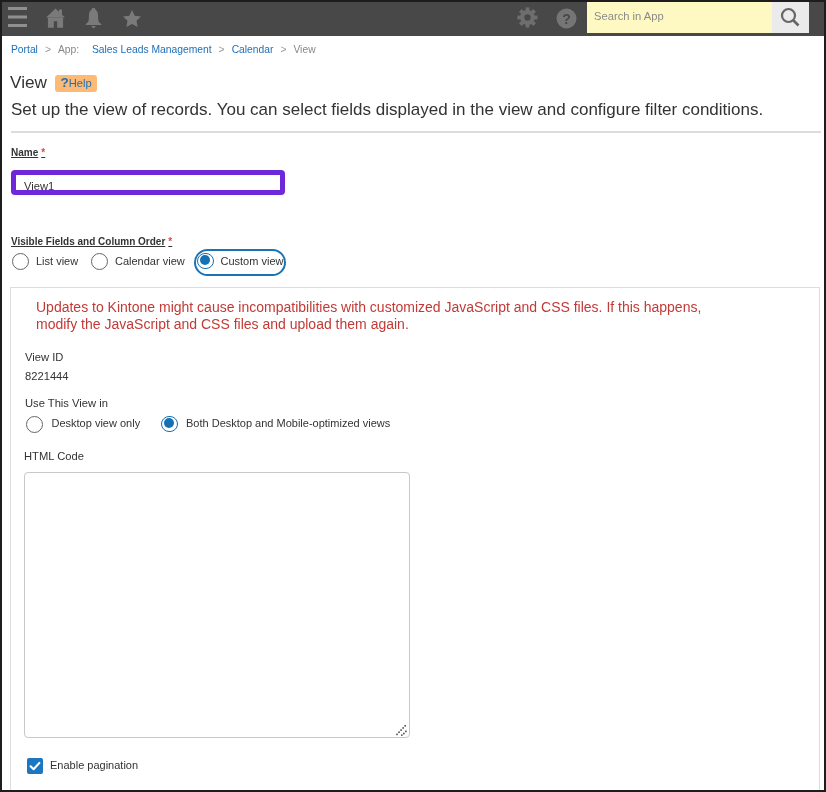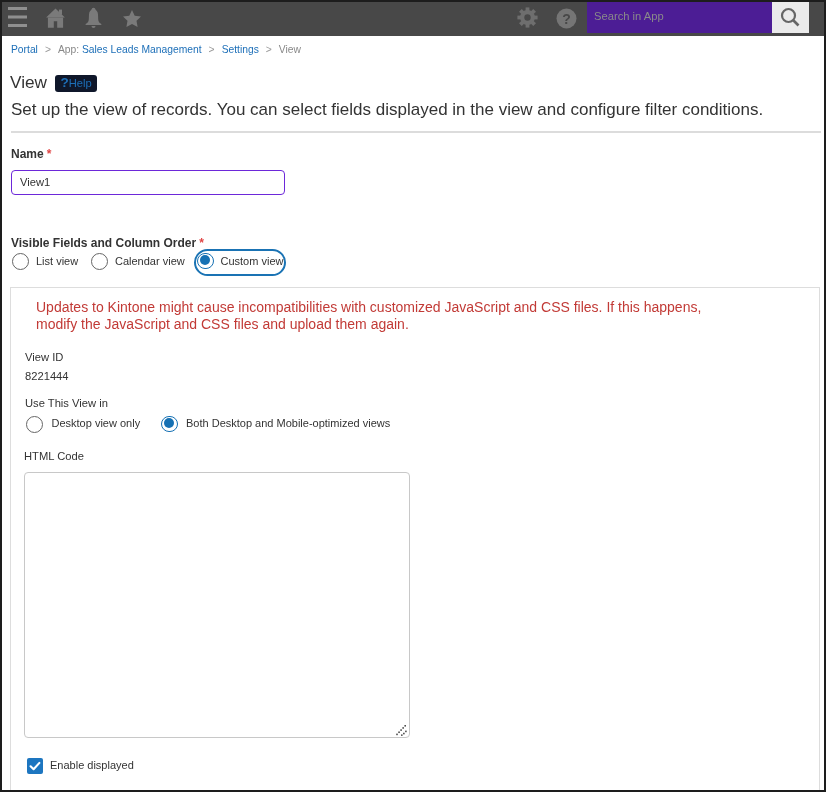--- a/index.html
+++ b/index.html
@@ -9,34 +9,34 @@
   background:#fff;
   position:relative;
   width:826px; height:792px;
   overflow:hidden;
   font-size:11.2px;
   color:#333;
 }
 .abs { position:absolute; }
 .frame { position:absolute; left:0; top:0; width:826px; height:792px; border:2px solid #1d1d1d; z-index:50; pointer-events:none; }
 .topbar { position:absolute; left:2px; top:2px; width:822px; height:34px; background:#484848; }
-.searchbox { position:absolute; left:587px; top:2px; width:185px; height:31px; background:#4c1d95; }
+.searchbox { position:absolute; left:587px; top:2px; width:185px; height:31px; background:#fef9c3; }
 .searchbox span { position:absolute; left:7px; top:8px; color:#8a8a8a; font-size:11.2px; }
 .searchbtn { position:absolute; left:772px; top:2px; width:37px; height:31px; background:#ebebeb; }
 .crumbs { position:absolute; left:11px; top:44px; font-size:10.3px; color:#888; }
 .crumbs a { color:#1d6fb8; text-decoration:none; }
 .crumbs .sep { color:#999; padding:0 7px; font-size:10.3px; }
 .title { position:absolute; left:10px; top:72px; font-size:17.2px; color:#333; }
-.helpbadge { position:absolute; left:55px; top:75px; background:#0f172a; border-radius:3px; height:17px; line-height:16px; padding:0 5.5px; font-size:11.2px; color:#1d6fb8; }
+.helpbadge { position:absolute; left:55px; top:75px; background:#fdba74; border-radius:3px; height:17px; line-height:16px; padding:0 5.5px; font-size:11.2px; color:#1d6fb8; }
 .helpbadge b { font-size:13.5px; font-weight:bold; }
 .desc { position:absolute; left:11px; top:100px; font-size:17px; color:#333; }
 .hr { position:absolute; left:11px; top:131px; width:810px; height:1.5px; background:#dcdcdc; }
-.label { font-weight:bold; font-size:12px; color:#333; }
+.label { font-weight:bold; font-size:10px; color:#333;text-decoration:underline; }
 .req { color:#e04545; font-weight:bold; padding-left:3px; }
-.input1 { position:absolute; left:11px; top:170px; width:274px; height:25px; border:1px solid #6d28d9; border-radius:4px; font-size:11.2px; padding-left:8px; color:#333; line-height:23px; background:#fff; }
+.input1 { position:absolute; left:11px; top:170px; width:274px; height:25px; border:5px solid #6d28d9; border-radius:4px; font-size:11.2px; padding-left:8px; color:#333; line-height:23px; background:#fff; }
 .radio { position:absolute; width:17px; height:17px; border:1.6px solid #666; border-radius:50%; background:#fff; }
 .radio.on { width:16.5px; height:16.5px; border:1.7px solid #1671b4; }
 .radio.on:after { content:""; position:absolute; left:1.5px; top:1.5px; width:10.1px; height:10.1px; border-radius:50%; background:#1671b4; }
 .rlabel { position:absolute; font-size:11px; color:#333; }
 .pill { position:absolute; left:194px; top:249px; width:92px; height:27px; border:2px solid #1a73b4; border-radius:13.5px; }
 .box { position:absolute; left:10px; top:287px; width:810px; height:505px; border:1px solid #ddd; border-bottom:none; }
 .warn { position:absolute; left:36px; top:299px; font-size:14px; color:#c23a36; line-height:17px; }
 .txtarea { position:absolute; left:24px; top:472px; width:386px; height:266px; border:1px solid #c8c8c8; border-radius:4px; background:#fff; }
 .checkbox { position:absolute; left:27px; top:758px; width:16px; height:16px; background:#1d76c0; border-radius:2px; }
 </style>
@@ -96,21 +96,21 @@
     <span>Search in App</span>
   </div>
 <div class="searchbtn">
   <svg class="abs" style="left:7px;top:4px" width="22" height="22" viewBox="0 0 22 22">
     <circle cx="9.5" cy="9.5" r="6.5" fill="none" stroke="#666" stroke-width="2.2"></circle>
     <line x1="14" y1="14" x2="19.5" y2="19.5" stroke="#666" stroke-width="2.6"></line>
   </svg>
 </div>
 
 <div class="crumbs">
-  <a>Portal</a><span class="sep">&gt;</span>App:&nbsp;<a style="margin-left:0">Sales Leads Management</a><span class="sep">&gt;</span><a>Settings</a><span class="sep">&gt;</span>View
+  <a>Portal</a><span class="sep">&gt;</span>App:&nbsp;<a style="margin-left:10px">Sales Leads Management</a><span class="sep">&gt;</span><a>Calendar</a><span class="sep">&gt;</span>View
 </div>
 
 <div class="title">View</div>
 <div class="helpbadge"><b>?</b>Help</div>
 <div class="desc">Set up the view of records. You can select fields displayed in the view and configure filter conditions.</div>
 <div class="hr"></div>
 
 <div class="abs label" style="left:11px;top:147px">Name<span class="req">*</span></div>
 <div class="input1">View1</div>
 
@@ -148,15 +148,15 @@
       <rect x="8.05" y="9.75" width="1.6" height="1.6"></rect>
       <rect x="6.0" y="11.4" width="1.6" height="1.5"></rect>
     </g>
   </svg>
 </div>
 <div class="checkbox">
   <svg width="16" height="16" viewBox="0 0 16 16">
       <path d="M3.6 8.3 L6.6 11.2 L12.4 4.9" stroke="#fff" stroke-width="2.1" fill="none" stroke-linecap="round" stroke-linejoin="round"></path>
     </svg>
 </div>
-<div class="abs" style="left:50px;top:759px;font-size:11px;color:#333">Enable displayed</div>
+<div class="abs" style="left:50px;top:759px;font-size:11px;color:#333">Enable pagination</div>
 
 <div class="frame"></div>
 
 </body></html>

